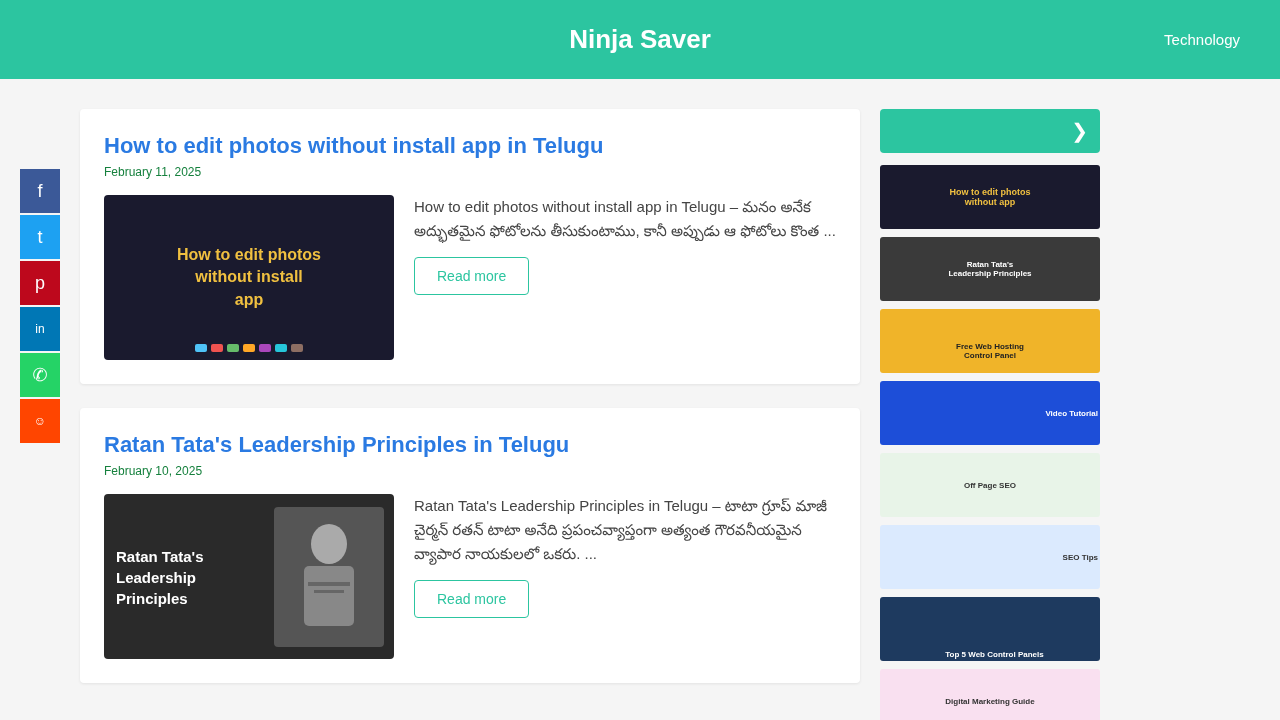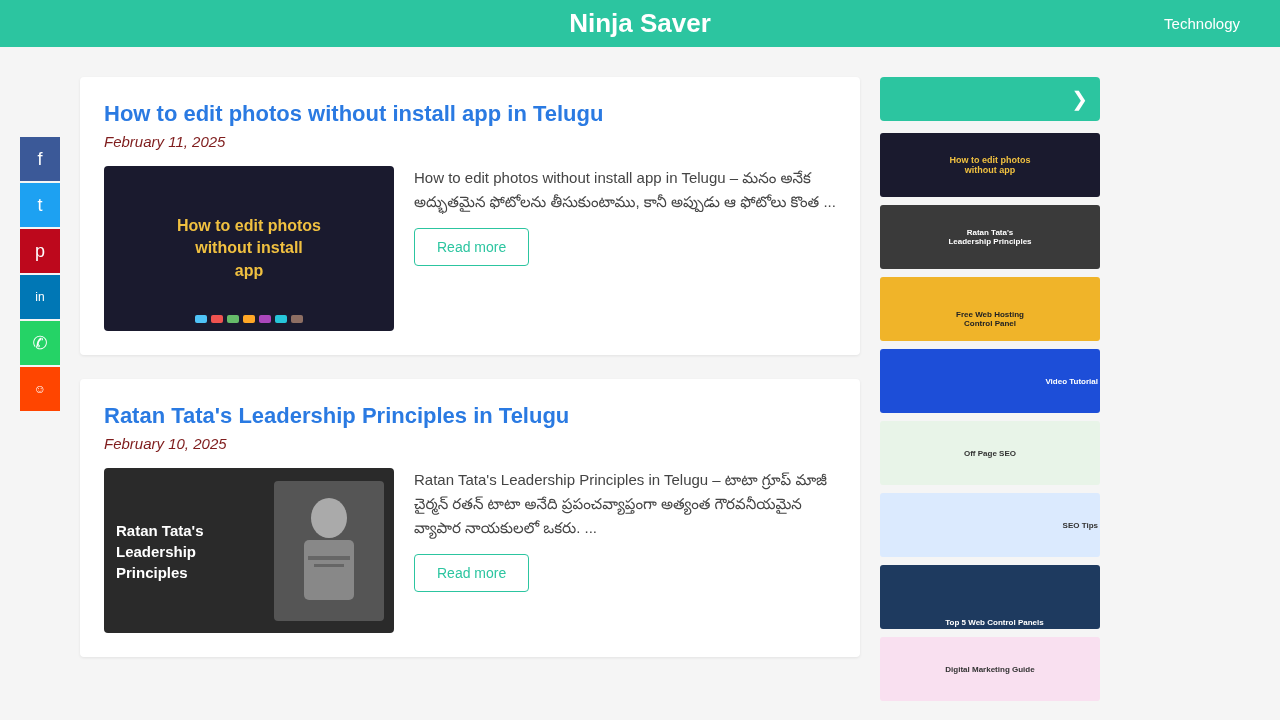--- a/index.html
+++ b/index.html
@@ -1,21 +1,21 @@
 <!DOCTYPE html>
 <html><head>
   <meta charset="utf-8">
   <style>
     * { margin: 0; padding: 0; box-sizing: border-box; }
     body { font-family: Arial, sans-serif; background: #f5f5f5; }
 
     
     .header {
       background: #2cc5a0;
-      padding: 8px 40px;
+      padding: 24px 40px;
       display: flex;
       align-items: center;
       justify-content: center;
       position: relative;
     }
     .header-title {
       font-size: 26px;
       font-weight: bold;
       color: white;
     }
@@ -76,24 +76,23 @@
       box-shadow: 0 1px 3px rgba(0,0,0,0.08);
     }
     .article-title {
       font-size: 22px;
       font-weight: 600;
       color: #2a7ae2;
       margin-bottom: 6px;
       cursor: pointer;
     }
     .article-date {
-      font-size: 15px;
-      color: #7f1d1d;
+      font-size: 12px;
+      color: #15803d;
       margin-bottom: 16px;
-      font-style: italic;
     }
     .article-body {
       display: flex;
       gap: 20px;
       align-items: flex-start;
     }
     .article-thumb {
       width: 290px;
       height: 165px;
       flex-shrink: 0;

